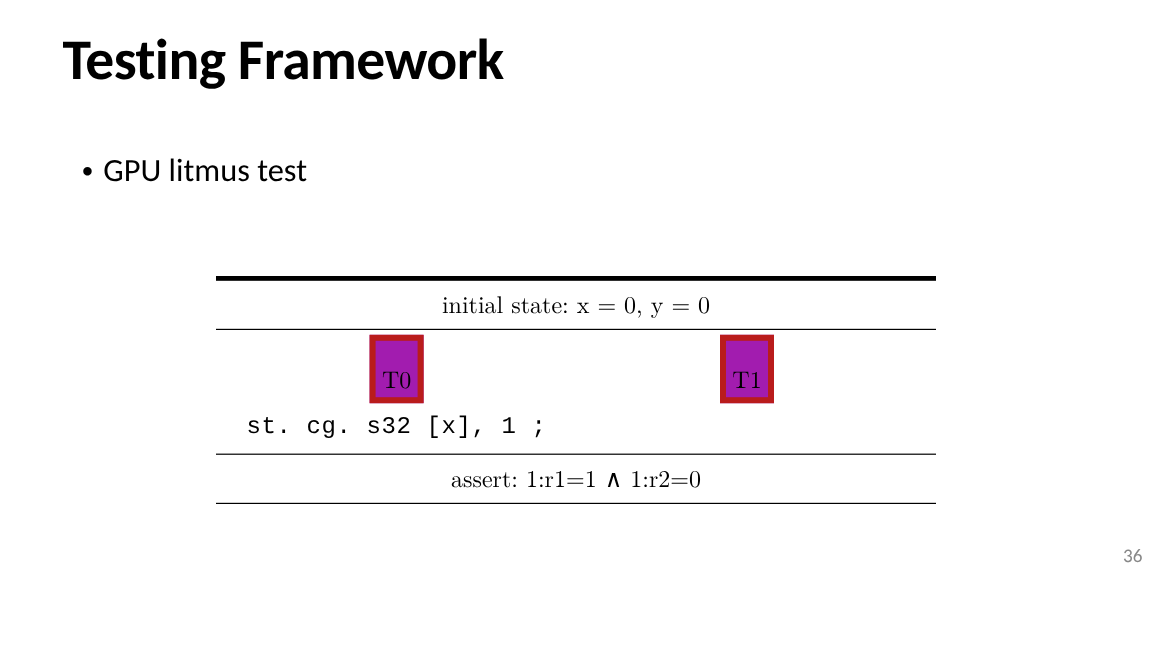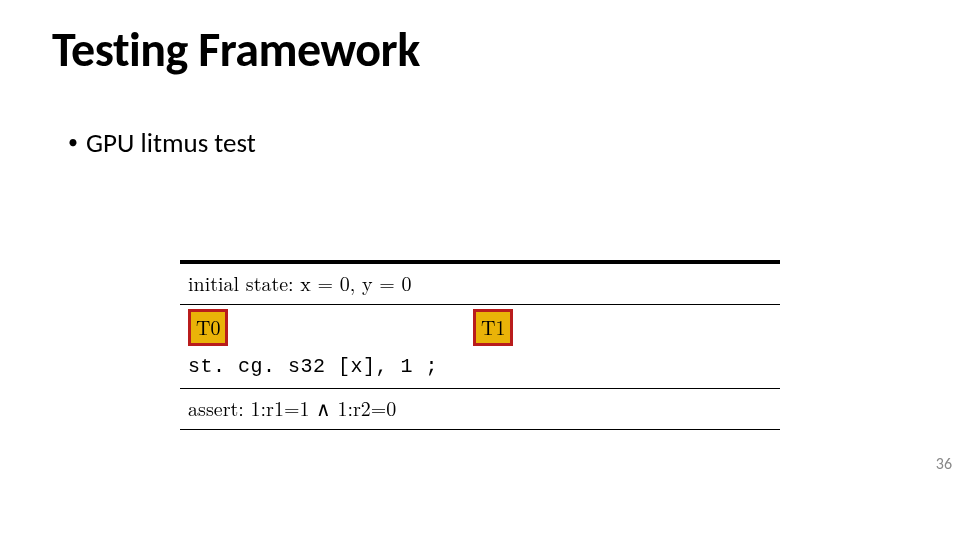--- a/index.html
+++ b/index.html
@@ -10,20 +10,21 @@
     background: #fff;
     font-family: "Calibri", "Segoe UI", Arial, sans-serif;
     color: #000;
     overflow: hidden;
   }
   .slide {
     position: relative;
     width: 960px;
     height: 489px;
     box-sizing: border-box;
+    text-align: center;
   }
   .title {
     position: absolute;
     left: 52px;
     top: 20px;
     font-size: 48px;
     font-weight: 700;
     letter-spacing: -0.5px;
   }
   .bullet-1 {
@@ -65,35 +66,35 @@
     font-size: 20px;
     line-height: 1.5;
   }
   .serif {
     font-family: "Latin Modern Roman", "Computer Modern", "Cambria", "Georgia", serif;
   }
   .mono {
     font-family: "Courier New", Courier, monospace;
     letter-spacing: 0.5px;
   }
-  .thick-top { border-top: 4px solid #000; margin-top: 30px; }
+  .thick-top { border-top: 4px solid #000; }
   .thin-top  { border-top: 1.5px solid #000; }
   .thin-bot  { border-bottom: 1.5px solid #000; }
 
   .cols {
     display: flex;
   }
   .colL { flex: 0 0 285px; }
   .colR { flex: 1; }
 
   .thread-box {
     display: inline-block;
-    background: #eab308;
-    border: 3px solid #b91c1c;
-    padding: 0 5px 1px 5px;
+    background: #a21caf;
+    border: 5px solid #b91c1c;
+    padding: 16px 5px 1px 5px;
     font-family: "Latin Modern Roman", "Computer Modern", "Cambria", "Georgia", serif;
     font-size: 20px;
   }
 
   .page-num {
     position: absolute;
     right: 8px;
     bottom: 16px;
     font-size: 16px;
     color: #888;

